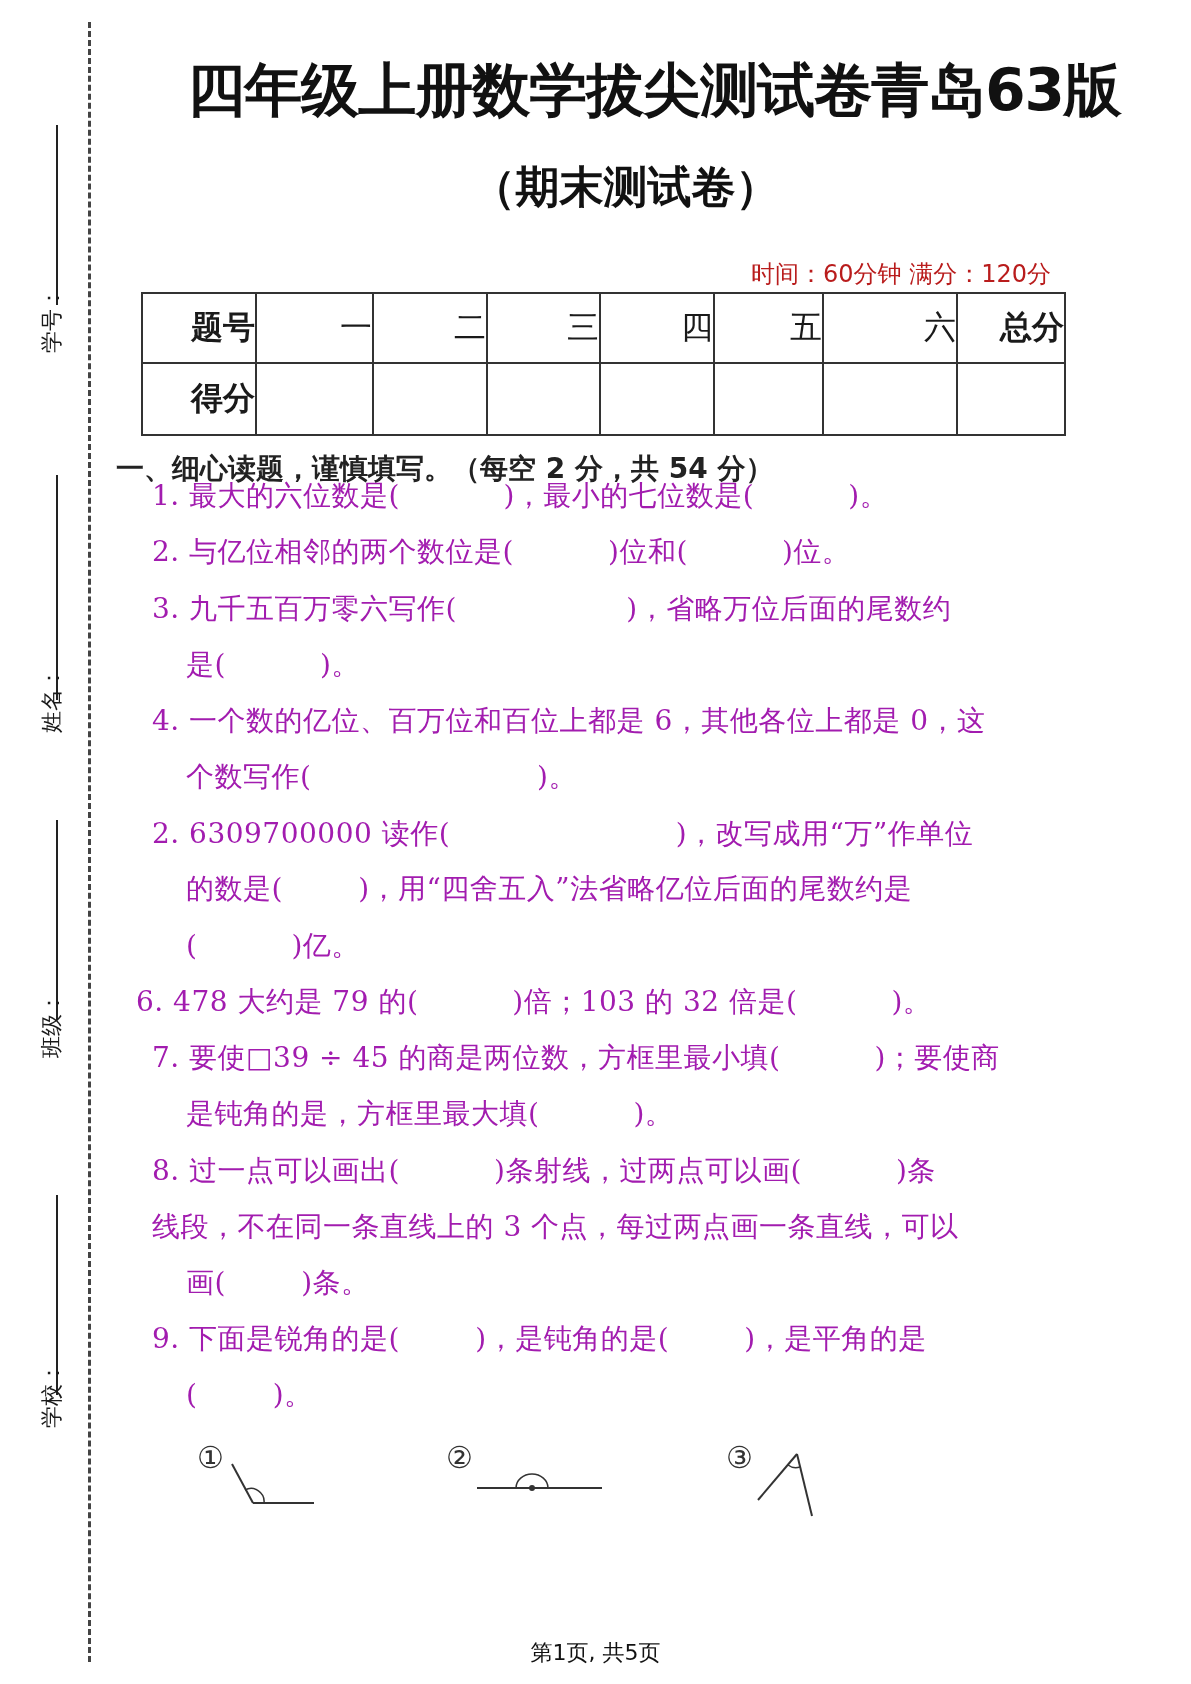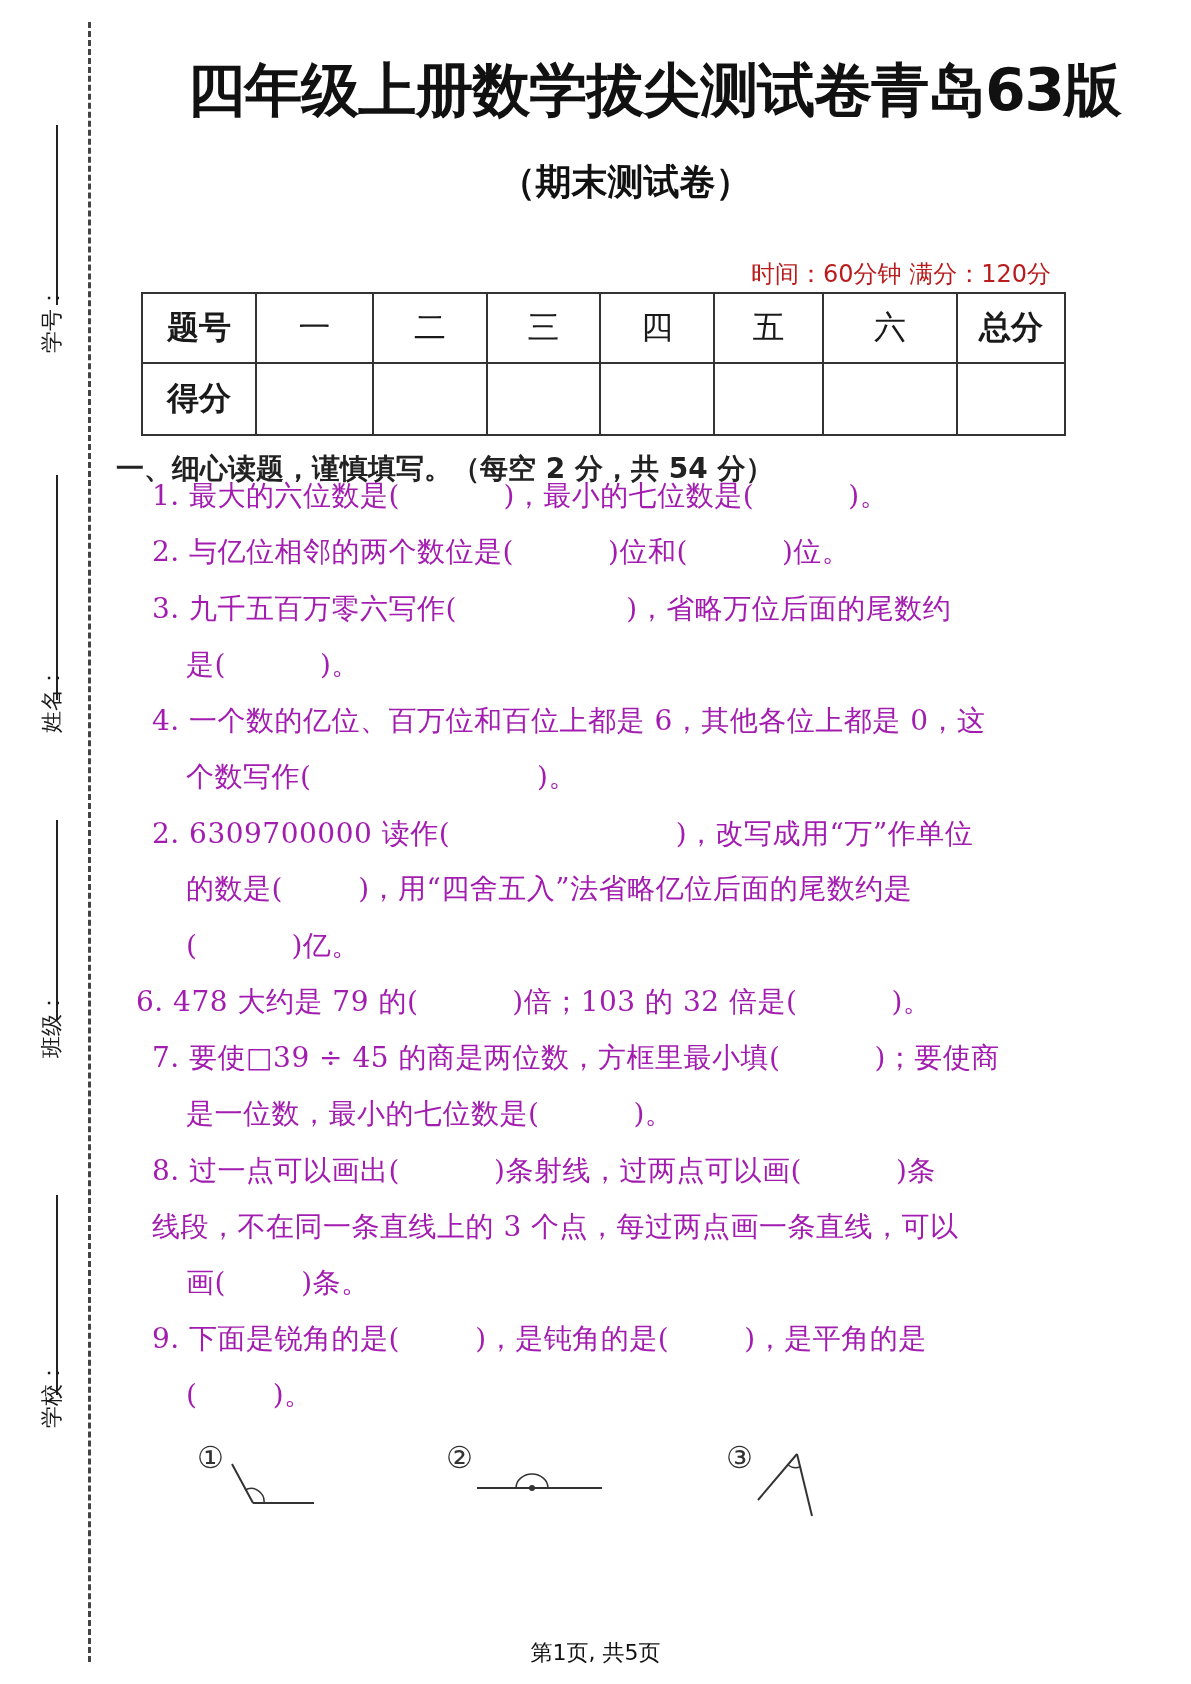--- a/index.html
+++ b/index.html
@@ -5,25 +5,25 @@
     html, body { margin: 0; padding: 0; background: #ffffff; }
     body { width: 1191px; height: 1684px; position: relative; overflow: hidden; color: #1a1a1a; font-family: "DejaVu Serif", "Liberation Serif", serif; }
     .page { position: absolute; left: 0; top: 0; width: 1191px; height: 1684px; }
 
     
     .dash-line { position: absolute; left: 88px; top: 22px; height: 1640px; width: 0; border-left: 3px dashed #444; }
     .margin-line { position: absolute; left: 56px; width: 2px; background: #222; }
     .margin-label { position: absolute; left: 28px; width: 30px; transform: rotate(-90deg); transform-origin: center; font-family: "DejaVu Sans", sans-serif; font-size: 22px; white-space: nowrap; text-align: center; }
 
     .title { position: absolute; left: 137px; right: 20px; top: 52px; text-align: center; font-family: "DejaVu Sans", sans-serif; font-size: 58px; font-weight: bold; letter-spacing: -1px; color: #111; }
-    .subtitle { position: absolute; left: 120px; right: 60px; top: 158px; text-align: center; font-family: "DejaVu Sans", sans-serif; font-size: 36px; font-weight: bold; color: #111; }
+    .subtitle { position: absolute; left: 120px; right: 60px; top: 158px; text-align: center; font-family: "DejaVu Sans", sans-serif; font-size: 44px; font-weight: bold; color: #111; }
     .meta { position: absolute; right: 140px; top: 258px; font-family: "DejaVu Sans", sans-serif; font-size: 24px; color: #b91c1c; }
 
     table.score { position: absolute; left: 141px; top: 292px; border-collapse: collapse; font-family: "DejaVu Sans", sans-serif; }
-    table.score td { border: 2px solid #333; text-align: center; font-size: 32px; padding: 0; }
+    table.score td { border: 2px solid #333; text-align: right; font-size: 32px; padding: 0; }
     table.score tr.h td { height: 68px; }
     table.score tr.s td { height: 70px; }
     table.score td.lbl { font-weight: bold; }
 
     .section-head { position: absolute; left: 116px; top: 442px; font-size: 28px; font-weight: bold; font-family: "DejaVu Sans", sans-serif; color: #222; margin-top: 8px; }
     .q { position: absolute; font-size: 28px; color: #a21caf; white-space: pre; letter-spacing: 0.5px; }
 
     .angles { position: absolute; left: 180px; top: 1440px; }
     .circ { position: absolute; font-size: 30px; color: #333; }
     .footer { position: absolute; left: 0; right: 0; top: 1638px; text-align: center; font-family: "DejaVu Sans", sans-serif; font-size: 22px; color: #111; }
@@ -82,21 +82,21 @@
       <div class="q" style="left: 152px; top: 533px;">2. 与亿位相邻的两个数位是(          )位和(          )位。</div>
       <div class="q" style="left: 152px; top: 590px;">3. 九千五百万零六写作(                  )，省略万位后面的尾数约</div>
       <div class="q" style="left: 186px; top: 646px;">是(          )。</div>
       <div class="q" style="left: 152px; top: 702px; text-align: center;">4. 一个数的亿位、百万位和百位上都是 6，其他各位上都是 0，这</div>
       <div class="q" style="left: 186px; top: 758px;">个数写作(                        )。</div>
       <div class="q" style="left: 152px; top: 815px;">2. 6309700000 读作(                        )，改写成用“万”作单位</div>
       <div class="q" style="left: 186px; top: 870px;">的数是(        )，用“四舍五入”法省略亿位后面的尾数约是</div>
       <div class="q" style="left: 186px; top: 927px;">(          )亿。</div>
       <div class="q" style="left: 136px; top: 983px;">6. 478 大约是 79 的(          )倍；103 的 32 倍是(          )。</div>
       <div class="q" style="left: 152px; top: 1039px;">7. 要使□39 ÷ 45 的商是两位数，方框里最小填(          )；要使商</div>
-      <div class="q" style="left: 186px; top: 1095px;">是一位数，最小的七位数是(          )。</div>
+      <div class="q" style="left: 186px; top: 1095px;">是钝角的是，方框里最大填(          )。</div>
       <div class="q" style="left: 152px; top: 1152px;">8. 过一点可以画出(          )条射线，过两点可以画(          )条</div>
       <div class="q" style="left: 152px; top: 1208px;">线段，不在同一条直线上的 3 个点，每过两点画一条直线，可以</div>
       <div class="q" style="left: 186px; top: 1264px;">画(        )条。</div>
       <div class="q" style="left: 152px; top: 1320px;">9. 下面是锐角的是(        )，是钝角的是(        )，是平角的是</div>
       <div class="q" style="left: 186px; top: 1376px;">(        )。</div>
     </div>
 
   <div class="angles">
     <span class="circ" style="left:17px; top:0px;">①</span>
     <svg style="position:absolute; left:48px; top:20px;" width="90" height="50">

